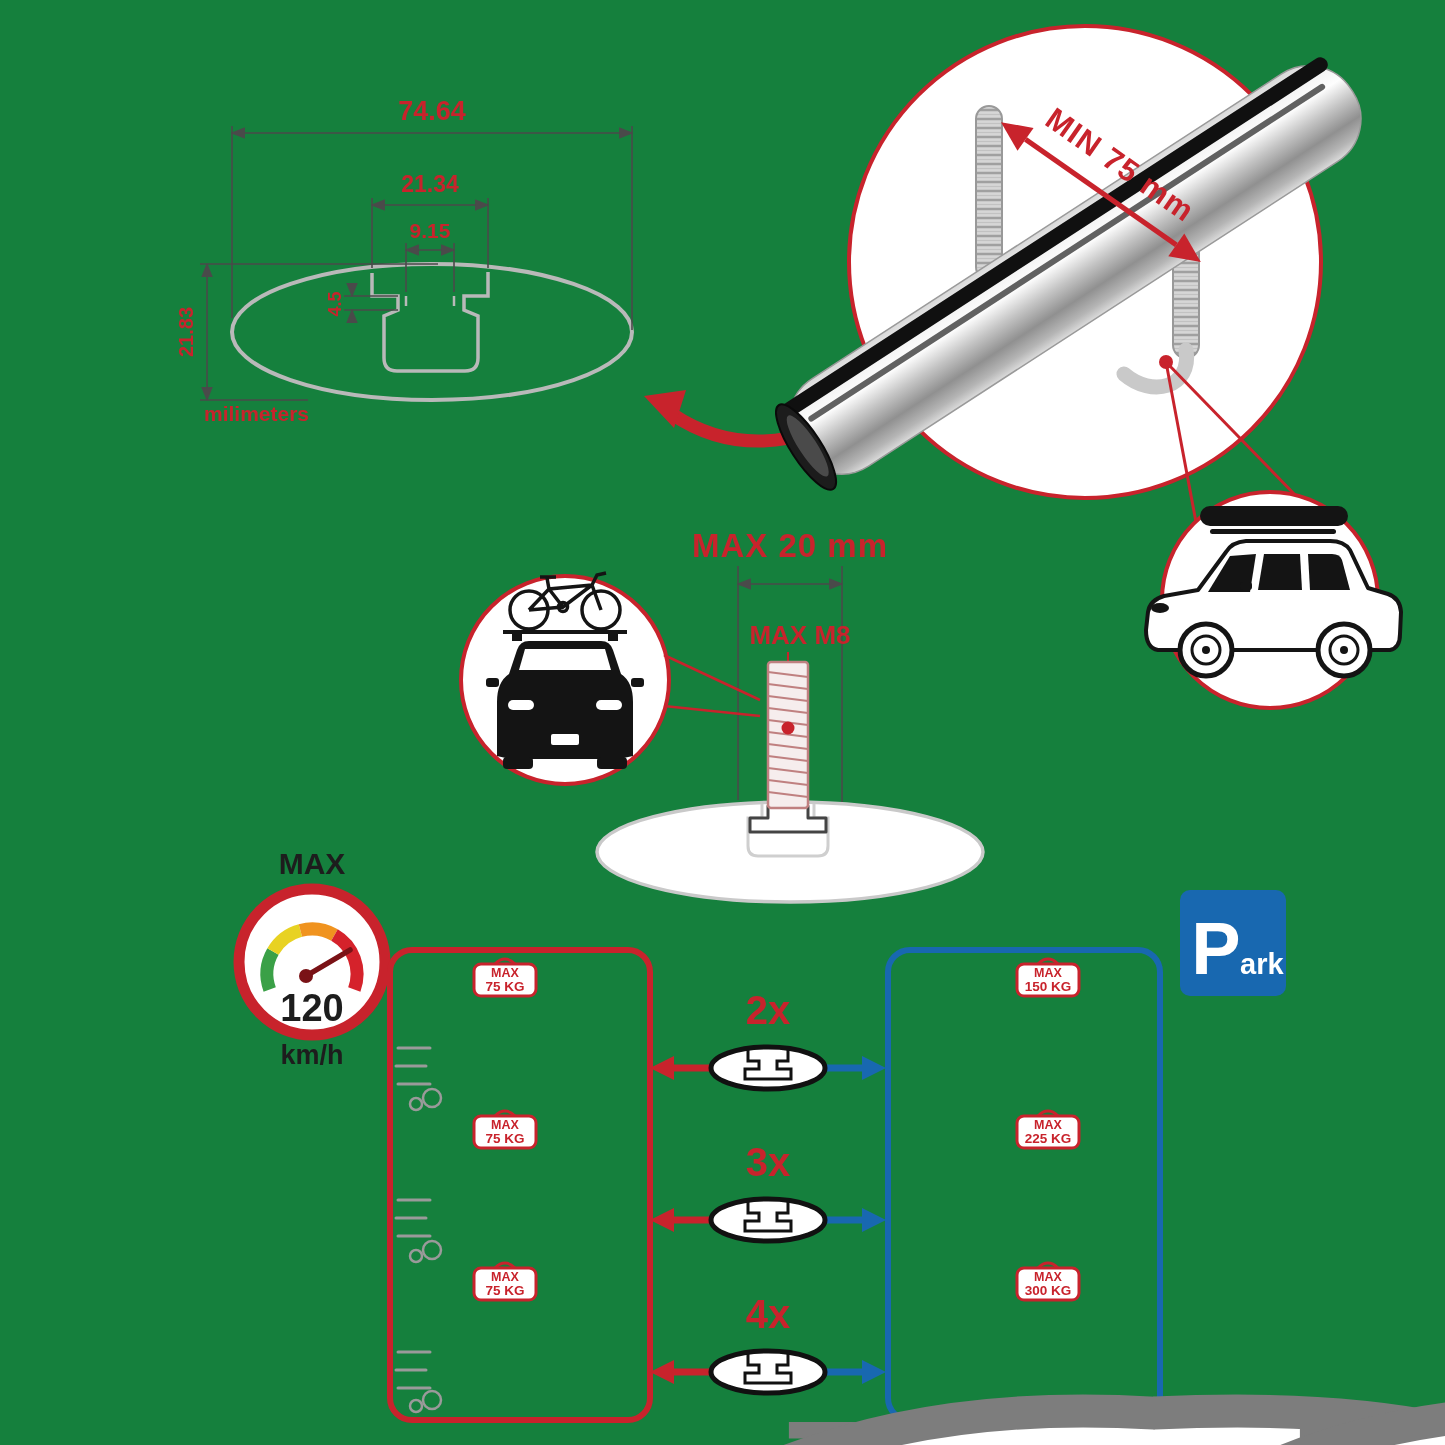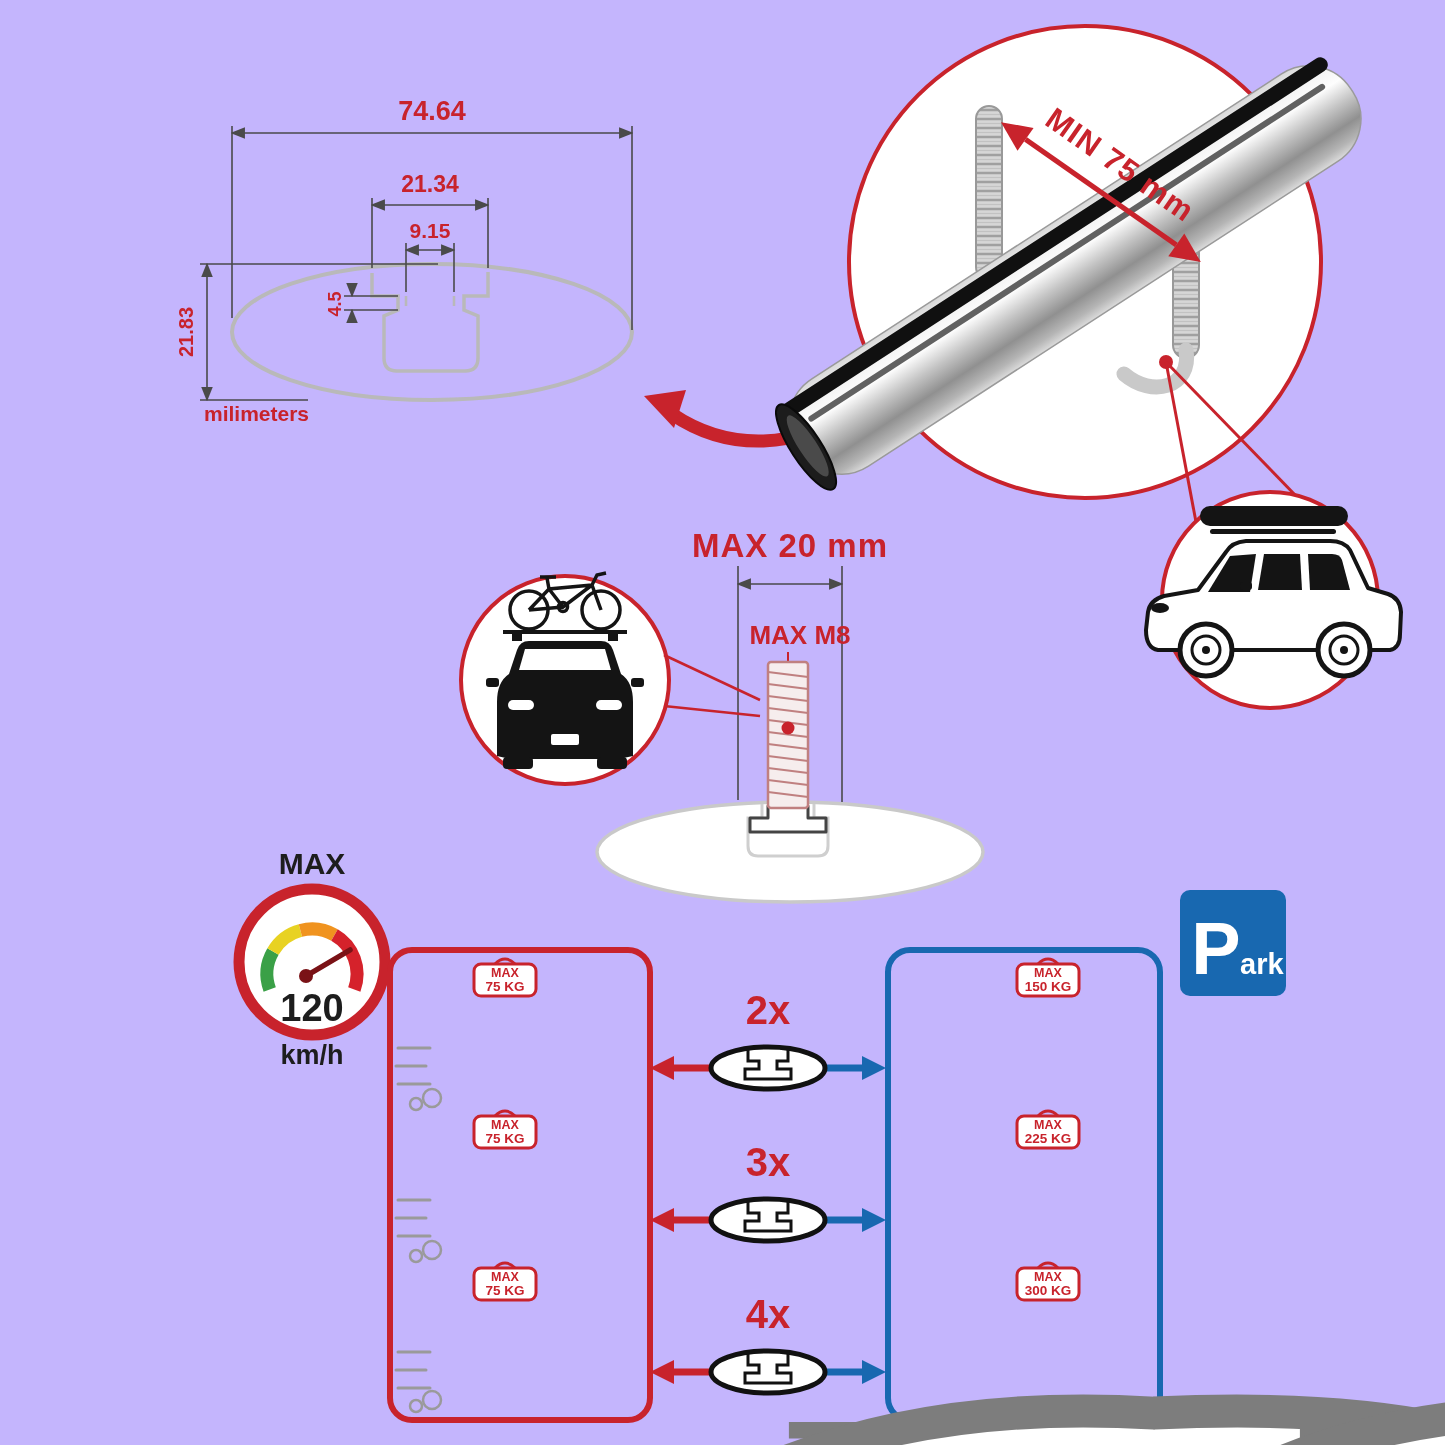--- a/index.html
+++ b/index.html
@@ -1,17 +1,17 @@
 <!DOCTYPE html>
 <html><head>
 <meta charset="utf-8">
 <title>Infographic</title>
 <style>
   html,body{margin:0;padding:0;background:#fff}
-  .stage{position:relative;width:1445px;height:1445px;background:#c4b5fd;overflow:hidden}
+  .stage{position:relative;width:1445px;height:1445px;background:#15803d;overflow:hidden}
   svg{position:absolute;left:0;top:0}
   svg text{font-family:"Liberation Sans","DejaVu Sans",sans-serif}
   .dim{fill:#c8232c;font-weight:700}
   .dk{fill:#1d1d1d;font-weight:700}
   .wt{fill:#ffffff;font-weight:700}
   .tag-t{fill:#c8232c;font-weight:700}
 </style>
 </head>
 <body>
 

